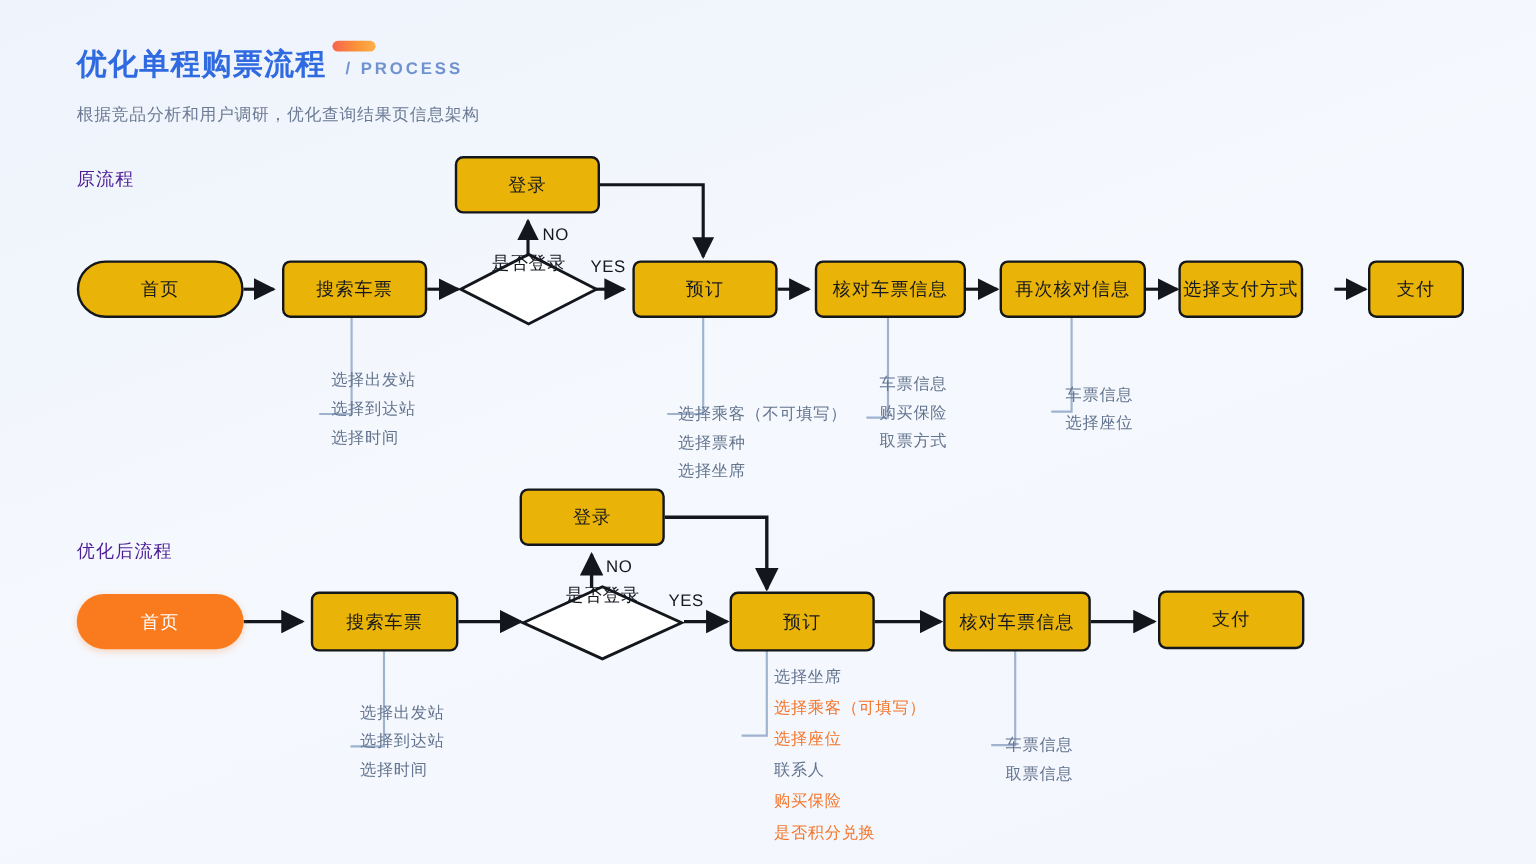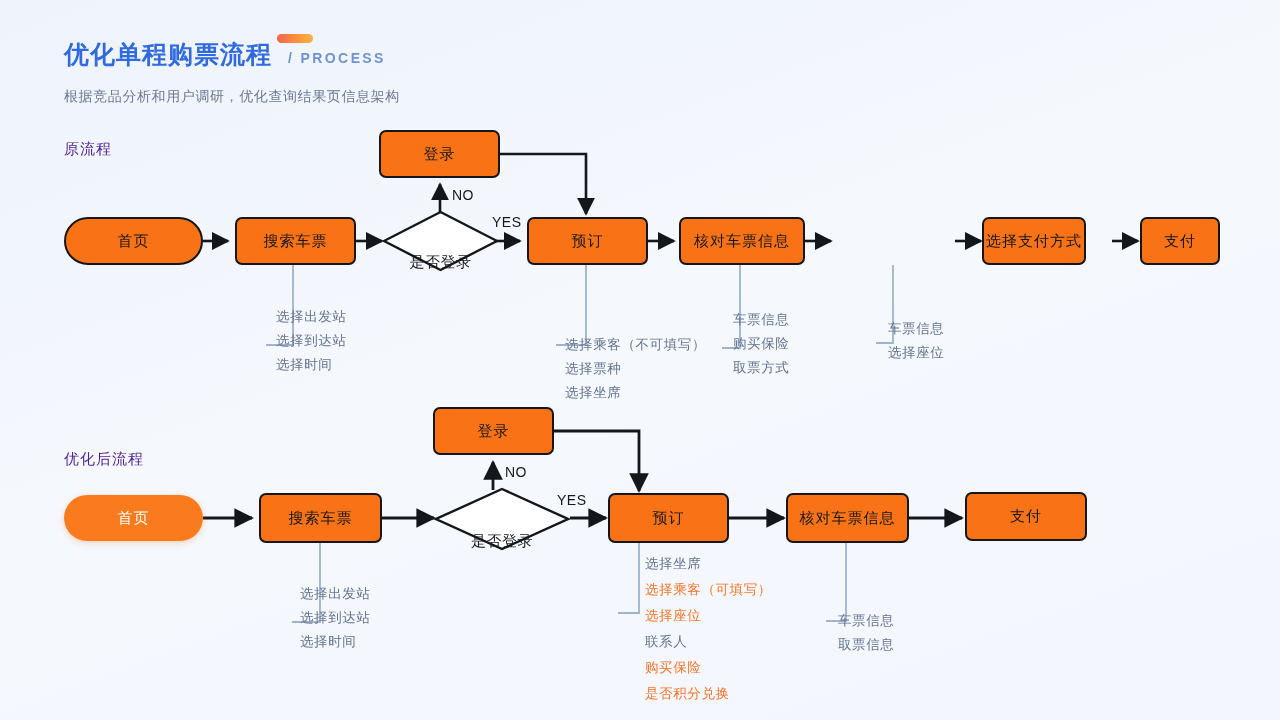--- a/index.html
+++ b/index.html
@@ -59,42 +59,42 @@
     text-align: center;
   }
 
   
   .flow { position: absolute; left: 0; top: 0; width: 1280px; height: 720px; }
 
   
   .node {
     position: absolute;
     border: 2.2px solid #13161b;
-    background: #f97316;
+    background: #eab308;
     display: flex;
     align-items: center;
     justify-content: center;
     font-size: 15px;
     color: #15181e;
     letter-spacing: 1px;
     white-space: nowrap;
   }
   .node.rect { border-radius: 7px; }
   .node.pill { border-radius: 999px; }
   .node.start-hl {
     background: #fa7b1e;
     border: none;
     color: #ffffff;
     border-radius: 999px;
     box-shadow: 0 2px 6px rgba(250,123,30,0.28);
   }
   .diamond-wrap {
     position: absolute;
     display: flex;
-    align-items: flex-end;
+    align-items: flex-start;
     justify-content: center;
   }
   .diamond-wrap .dshape {
     position: absolute;
     left: 0; top: 0;
     width: 100%; height: 100%;
   }
   .diamond-wrap .dlabel {
     position: relative;
     font-size: 15px;
@@ -199,20 +199,21 @@
     </svg>
     <span class="dlabel">是否登录</span>
   </div>
 
   <div class="node rect" style="left:379px; top:130px; width:121px; height:48px;">登录</div>
 
   <div class="node rect" style="left:527px; top:217px; width:121px; height:48px;">预订</div>
 
   <div class="node rect" style="left:679px; top:217px; width:126px; height:48px;">核对车票信息</div>
 
+  <div class="node rect" style="left:833px; top:217px; width:122px; height:48px;">再次核对信息</div>
 
   <div class="node rect" style="left:982px; top:217px; width:104px; height:48px;">选择支付方式</div>
 
   <div class="node rect" style="left:1140px; top:217px; width:80px; height:48px;">支付</div>
 
   <div class="edge-label" style="left:452px; top:187px;">NO</div>
   <div class="edge-label" style="left:492px; top:214px;">YES</div>
 
   <div class="ann" style="left:276px; top:308px;">
     <span class="ann-item">选择出发站</span>

